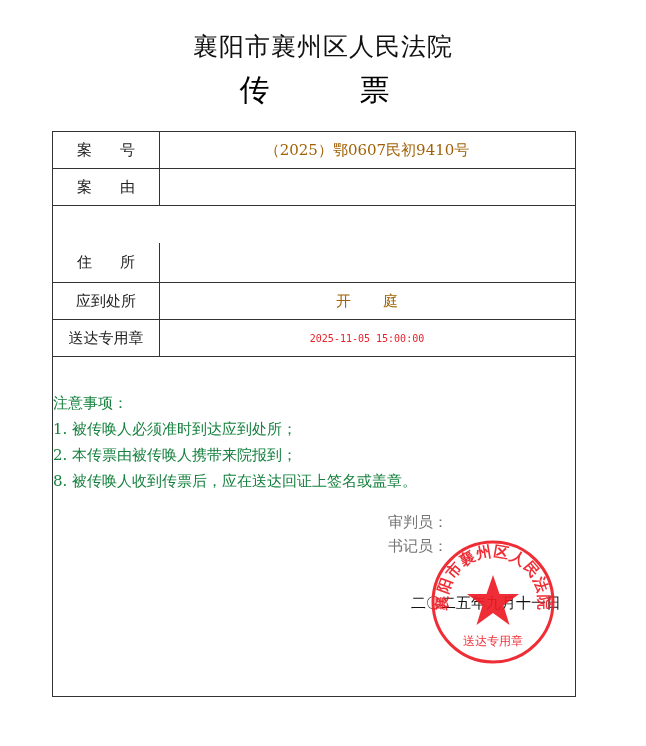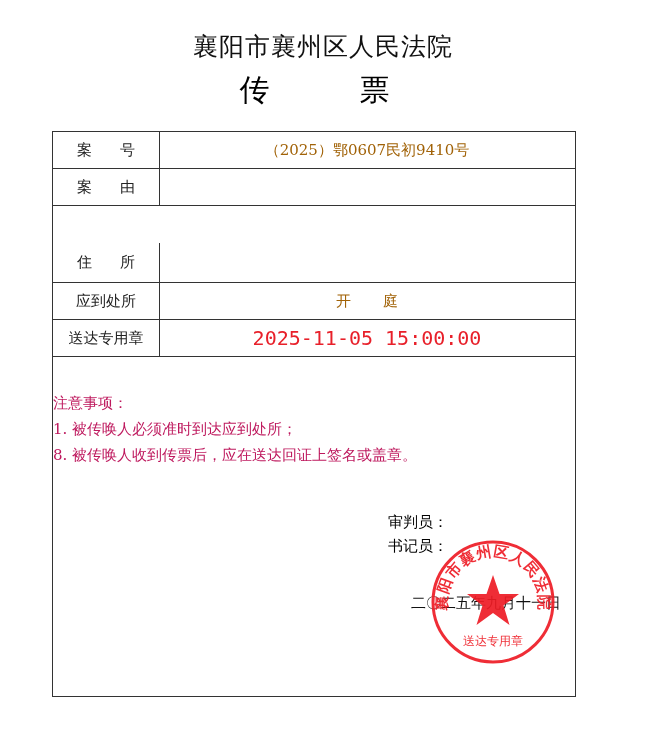--- a/index.html
+++ b/index.html
@@ -14,24 +14,24 @@
     .form { position: absolute; left: 52px; top: 131px; width: 524px; height: 566px;
             border: 1px solid #333; box-sizing: border-box; }
     .row { position: absolute; left: 0; width: 522px; border-bottom: 1px solid #333; box-sizing: border-box; }
     .label { position: absolute; left: 0; top: 0; bottom: 0; width: 106px; border-right: 1px solid #333;
              display: flex; align-items: center; justify-content: center; font-size: 15px; color: #222; }
     .label.spread { justify-content: center; gap: 28px; }
     .value { position: absolute; left: 106px; right: 0; top: 0; bottom: 0;
              display: flex; align-items: center; justify-content: center; font-size: 15px; color: #a16207; }
     .value.red { color: #e8202a; }
     .value.spread span { margin: 0 16px; }
-    .mono { font-family: "DejaVu Sans Mono", "Liberation Mono", monospace; font-size: 20px; }
-    .notes { position: absolute; left: 0; top: 258px; width: 522px; font-size: 15px; color: #be185d; line-height: 26px; }
+    .mono { font-family: "DejaVu Sans Mono", "Liberation Mono", monospace; font-size: 10px; }
+    .notes { position: absolute; left: 0; top: 258px; width: 522px; font-size: 15px; color: #15803d; line-height: 26px; }
     .notes div { padding-left: 0; }
-    .sign { position: absolute; font-size: 15px; color: #000000; text-align: center; }
+    .sign { position: absolute; font-size: 15px; color: #737373; text-align: center; }
     .date { position: absolute; left: 358px; top: 462px; font-size: 15px; color: #111; z-index: 1; }
     .seal { position: absolute; left: 375px; top: 405px; width: 130px; height: 130px; z-index: 2; opacity: 0.92; }
   </style>
 </head>
 <body>
 
 <div class="court-name">襄阳市襄州区人民法院</div>
 <div class="doc-title">
   <span>传</span><span class="gap"></span><span>票</span>
 </div>
@@ -65,20 +65,21 @@
     </div>
   </div>
   <div class="row" style="top:188px;height:37px;">
     <div class="label">送达专用章</div>
     <div class="value red mono">2025-11-05 15:00:00</div>
   </div>
 
   <div class="notes">
     <div>注意事项：</div>
     <div>1. 被传唤人必须准时到达应到处所；</div>
+    <div>2. 本传票由被传唤人携带来院报到；</div>
     <div>8. 被传唤人收到传票后，应在送达回证上签名或盖章。</div>
   </div>
 
   <div class="sign" style="left:335px;top:381px;">审判员：</div>
   <div class="sign" style="left:335px;top:405px;">书记员：</div>
   <div class="date">二〇二五年九月十一日</div>
 
   <svg class="seal" viewBox="0 0 130 130">
     <defs>
       <path id="sealArc" d="M 22 82 A 46 46 0 1 1 108 82" fill="none"></path>

